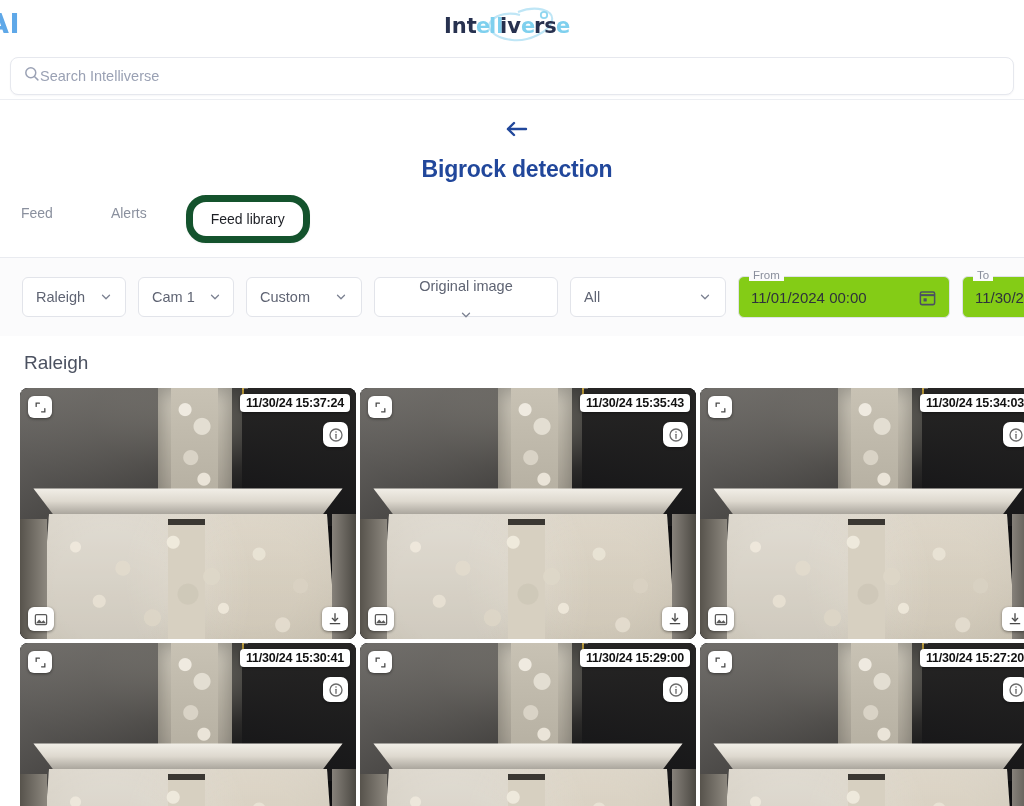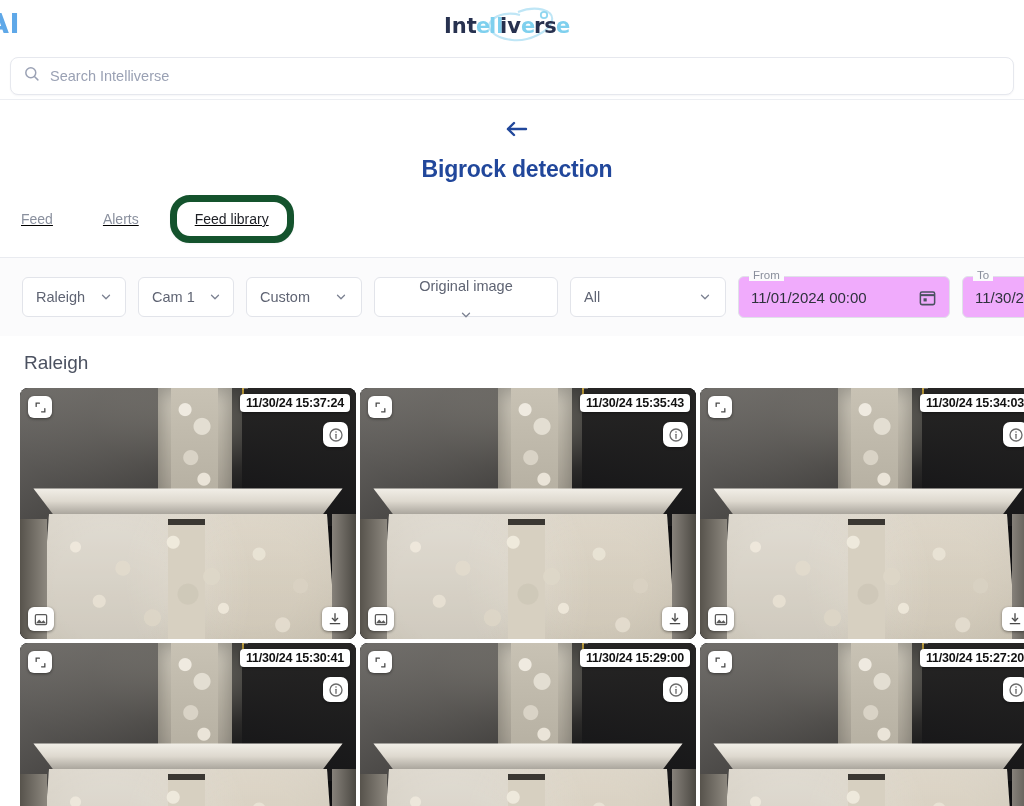--- a/index.html
+++ b/index.html
@@ -47,21 +47,20 @@
     padding: 0 10px;
   }
   .searchbox {
     flex: 1;
     height: 38px;
     border: 1px solid #e6e8ee;
     border-radius: 8px;
     background: #fff;
     display: flex;
     align-items: center;
-    gap: 10px;
     padding: 0 12px;
     box-shadow: 0 1px 2px rgba(16,24,40,.04);
   }
   .searchbox input {
     border: 0;
     outline: 0;
     flex: 1;
     font-size: 14.5px;
     color: #475069;
     font-family: "Liberation Sans", sans-serif;
@@ -86,25 +85,23 @@
   .pagetitle {
     font-size: 23px;
     font-weight: 700;
     color: #21479b;
     letter-spacing: -.2px;
   }
 
   
   .tabs {
     display: flex;
-    align-items: center;
-    gap: 12px;
+    gap: 20px;
     padding: 12px 0 14px 2px;
     border-bottom: 1px solid #e9ebf0;
-    text-decoration: underline;
   }
   .tab {
     font-size: 14px;
     color: #8a909e;
     padding: 9px 18px;
     border-radius: 20px;
     border: 1px solid transparent;
     cursor: pointer;
     white-space: nowrap;
   }
@@ -143,21 +140,21 @@
   .sel-cam  { width: 96px; gap: 13px; }
   .sel-rng  { width: 116px; }
   .sel-img  { width: 184px; flex-direction: column; }
   .sel-all  { width: 156px; }
 
   .datefield {
     position: relative;
     height: 42px;
     border: 1px solid #dfe2e8;
     border-radius: 6px;
-    background: #f0abfc;
+    background: #84cc16;
     display: flex;
     align-items: center;
     justify-content: space-between;
     padding: 0 12px;
     flex: none;
   }
   .df-from { width: 212px; }
   .df-to   { width: 150px; }
   .datefield .dlabel {
     position: absolute;

